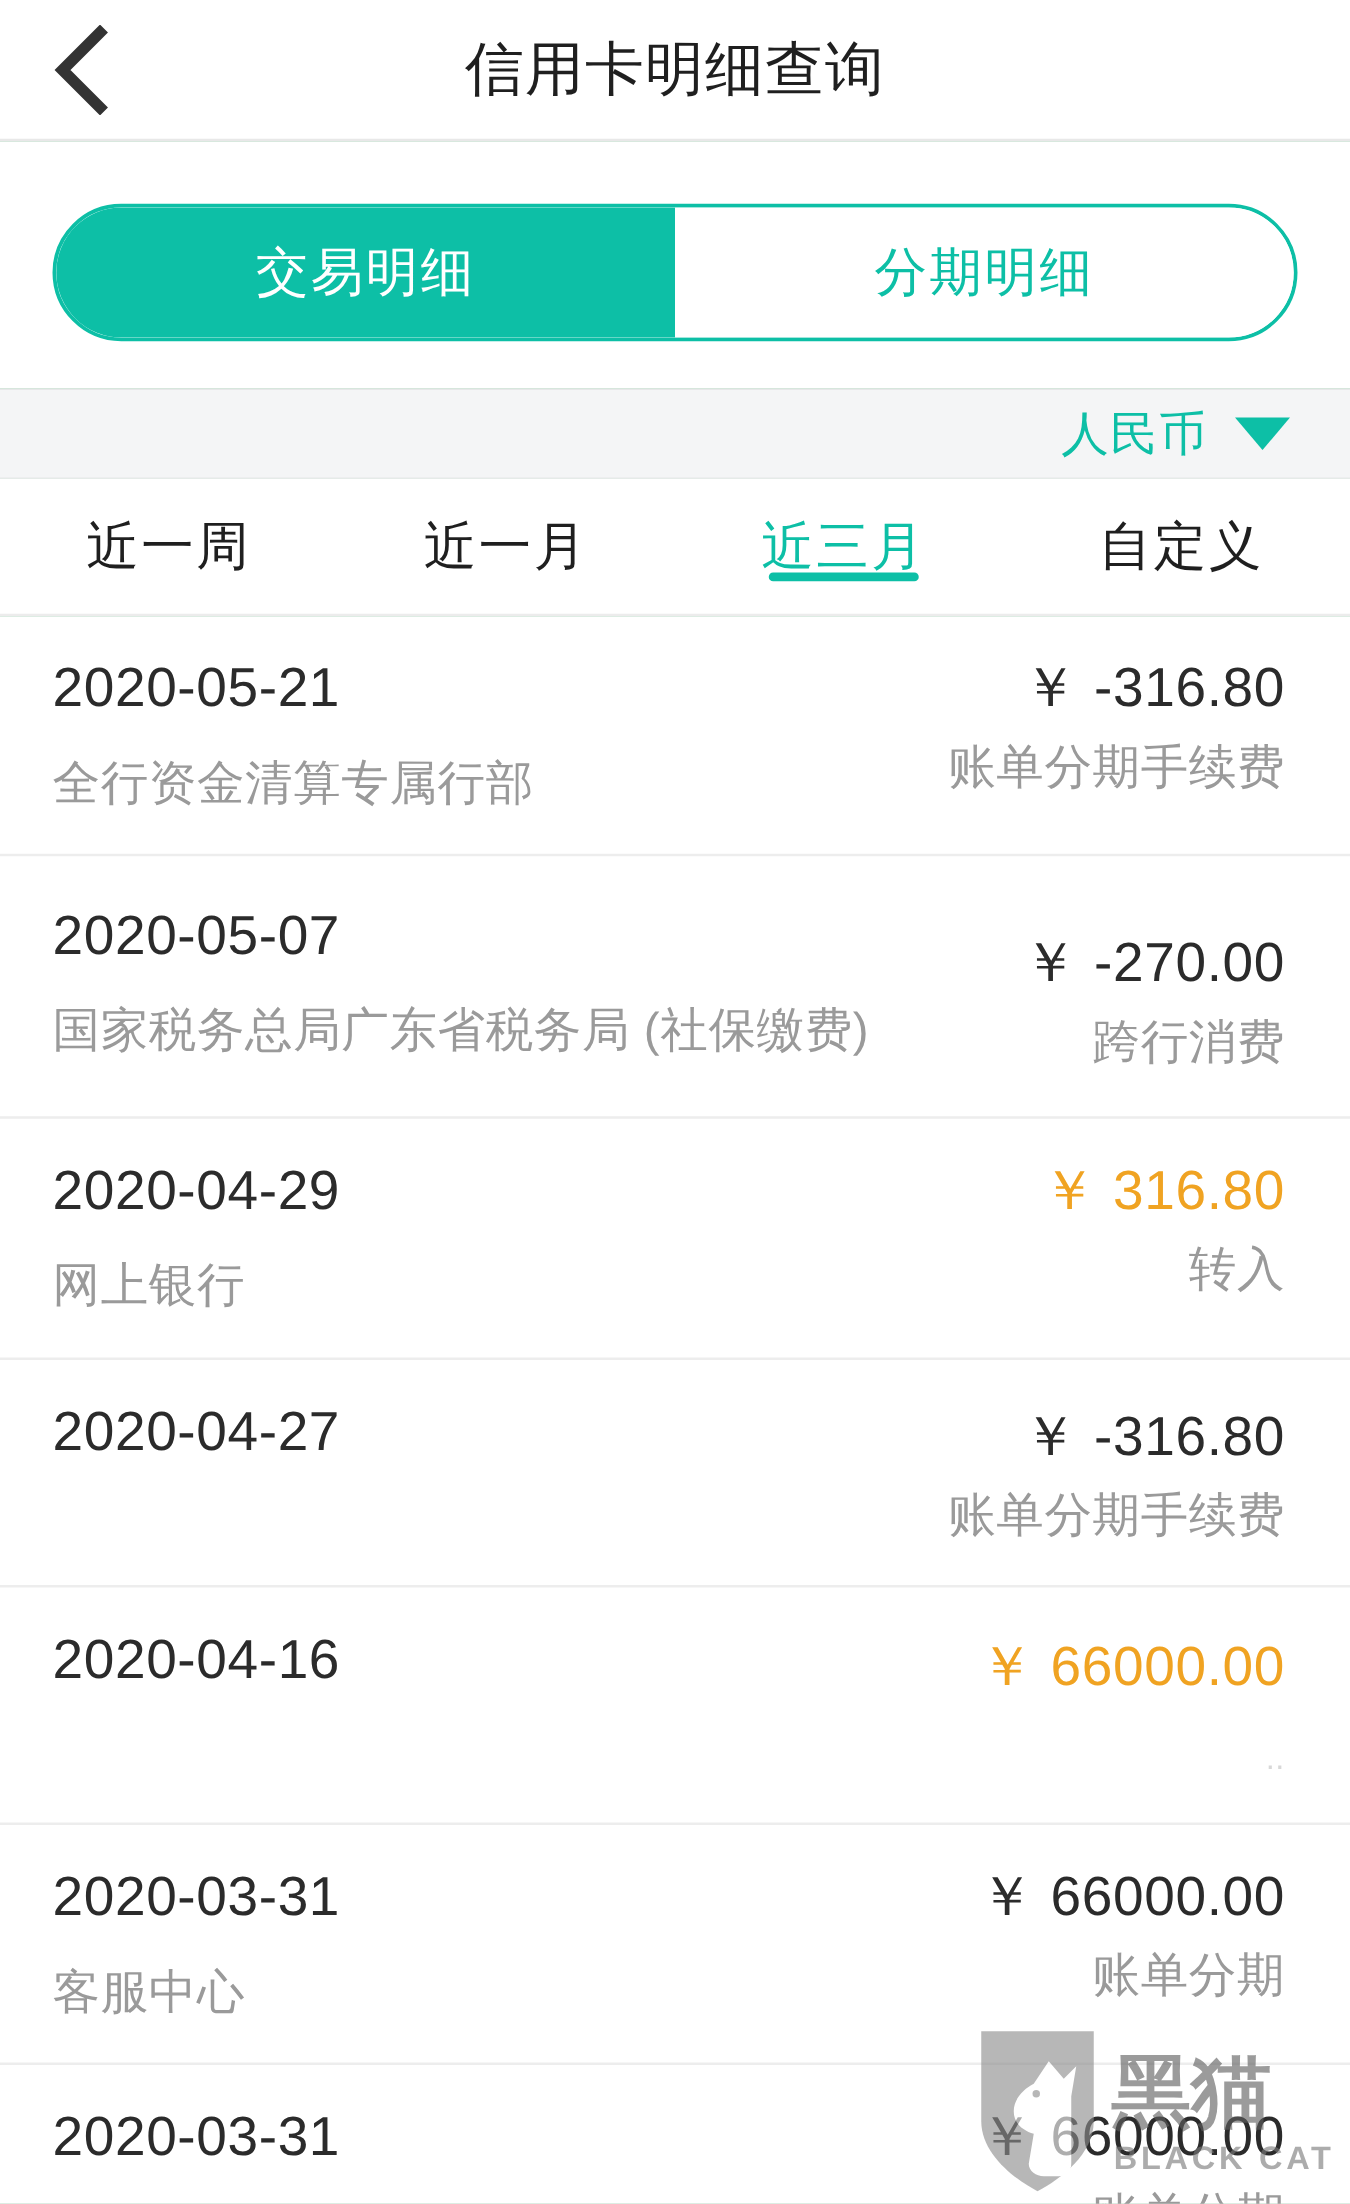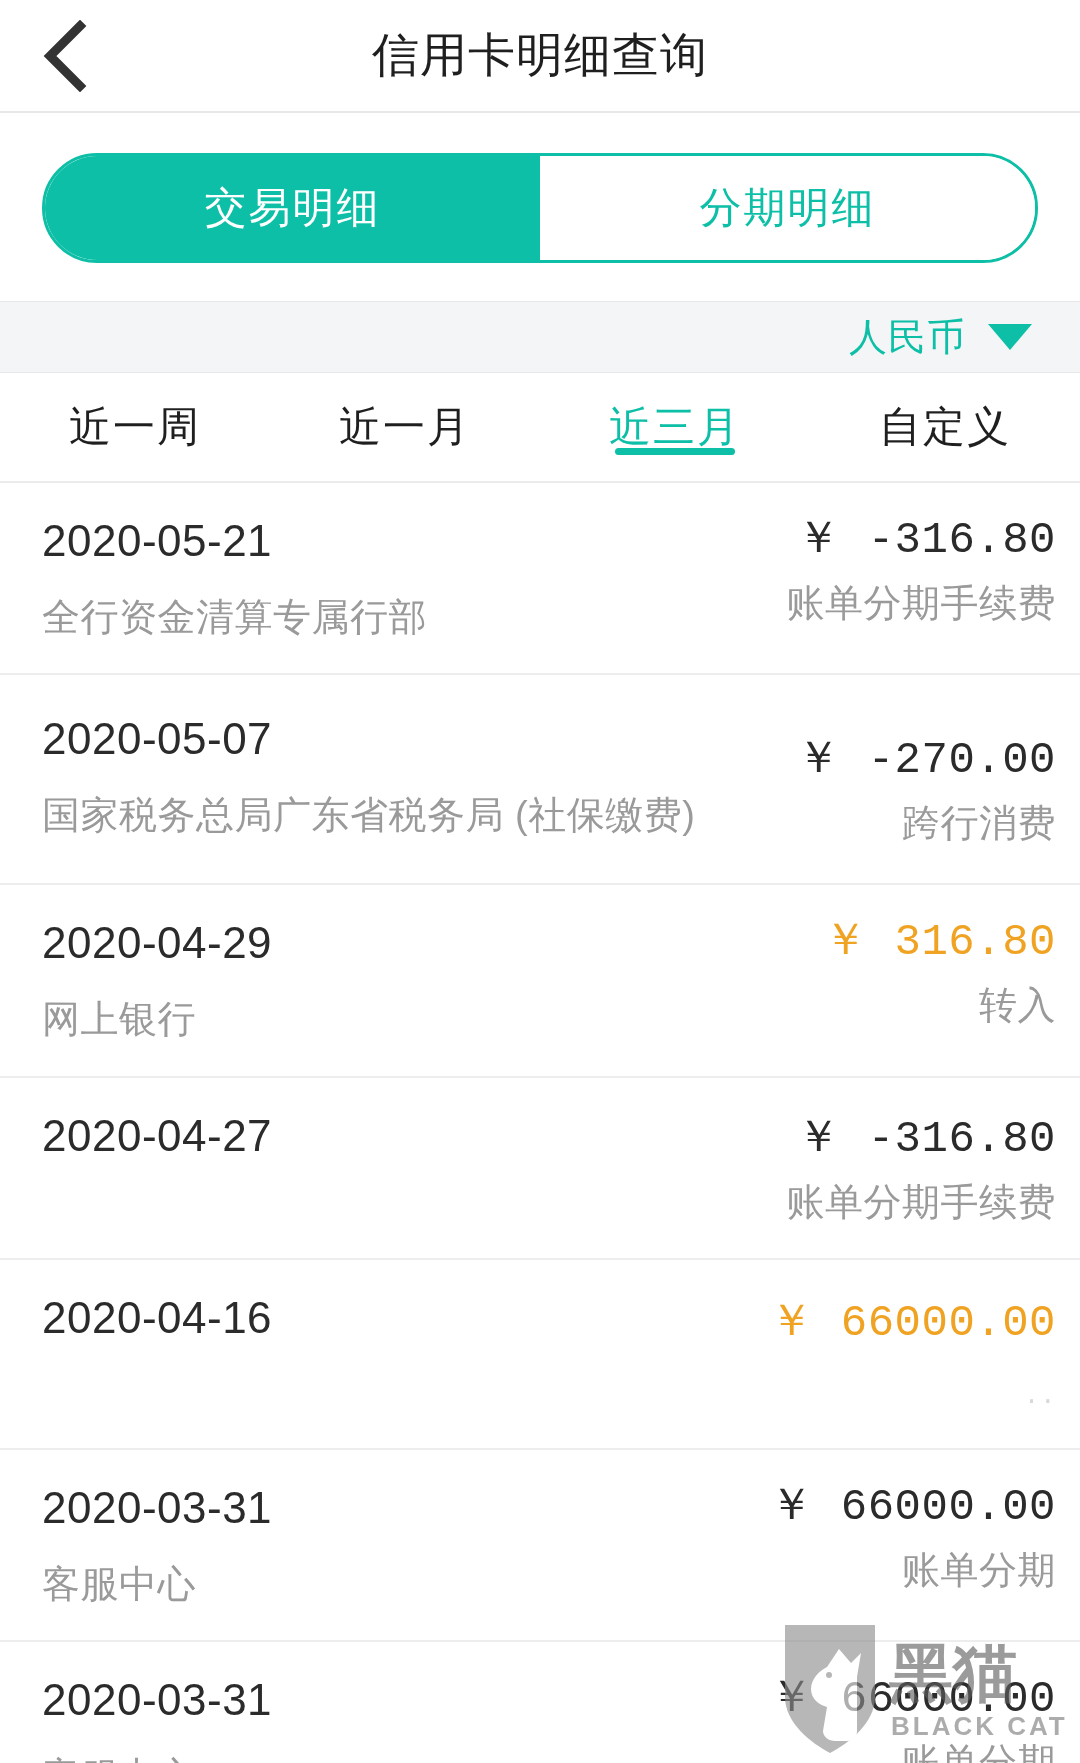--- a/index.html
+++ b/index.html
@@ -21,21 +21,21 @@
     position:absolute; left:30px; top:50%; transform:translateY(-50%);
     width:70px; height:70px; display:flex; align-items:center; justify-content:center;
   }
   .back-btn svg { display:block; }
   .page-title {
     width:100%; text-align:center;
     font-size:47px; color:#1f1f1f; letter-spacing:1px; font-weight:400;
   }
 
   
-  .seg-wrap { padding:40px 42px 38px 42px; background:#fff; }
+  .seg-wrap { padding:50px 42px 38px 42px; background:#fff; }
   .segmented {
     display:flex; width:100%; height:110px;
     border:3px solid #0dbfa6; border-radius:55px; overflow:hidden;
     background:#fff;
   }
   .seg-item {
     flex:1; display:flex; align-items:center; justify-content:center;
     font-size:42px; letter-spacing:2px;
   }
   .seg-item.active { background:#0dbfa6; color:#ffffff; }
@@ -69,26 +69,26 @@
   .range-tab.active { color:#0dbfa6; }
   .range-tab.active::after {
     content:""; position:absolute; bottom:0; left:50%; transform:translateX(-50%);
     width:120px; height:7px; background:#0dbfa6; border-radius:4px;
   }
 
   
   .txn-list { background:#fff; }
   .txn-row {
     display:flex; justify-content:space-between; align-items:flex-start;
-    padding:30px 24px 30px 42px;
+    padding:30px 52px 30px 42px;
     border-bottom:2px solid #ededed;
     min-height:150px;
   }
   .txn-left { flex:1 1 auto; min-width:0; }
-  .txn-right { flex:0 0 auto; text-align:right; margin-left:24px;font-family:Liberation Mono, monospace; }
+  .txn-right { flex:0 0 auto; text-align:right; margin-left:24px; }
   .txn-date {
     font-size:44px; color:#2b2b2b; letter-spacing:0.5px; line-height:1.25;
     white-space:nowrap;
   }
   .txn-merchant {
     font-size:38px; color:#9a9a9a; line-height:1.35; margin-top:24px; letter-spacing:0.5px;
   }
   .txn-merchant:empty { display:none; }
   .txn-amount {
     font-size:44px; color:#2b2b2b; letter-spacing:0.5px; white-space:nowrap; line-height:1.25;

